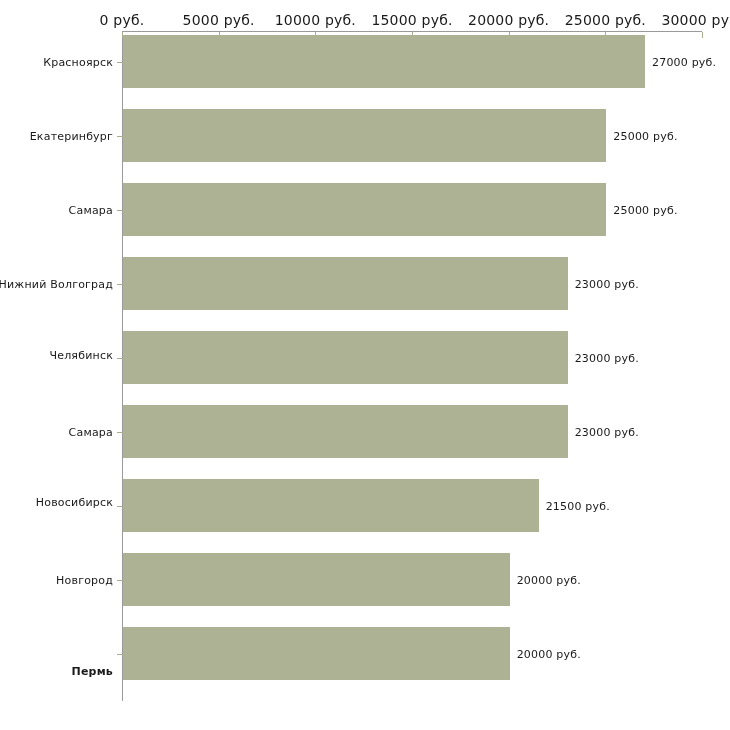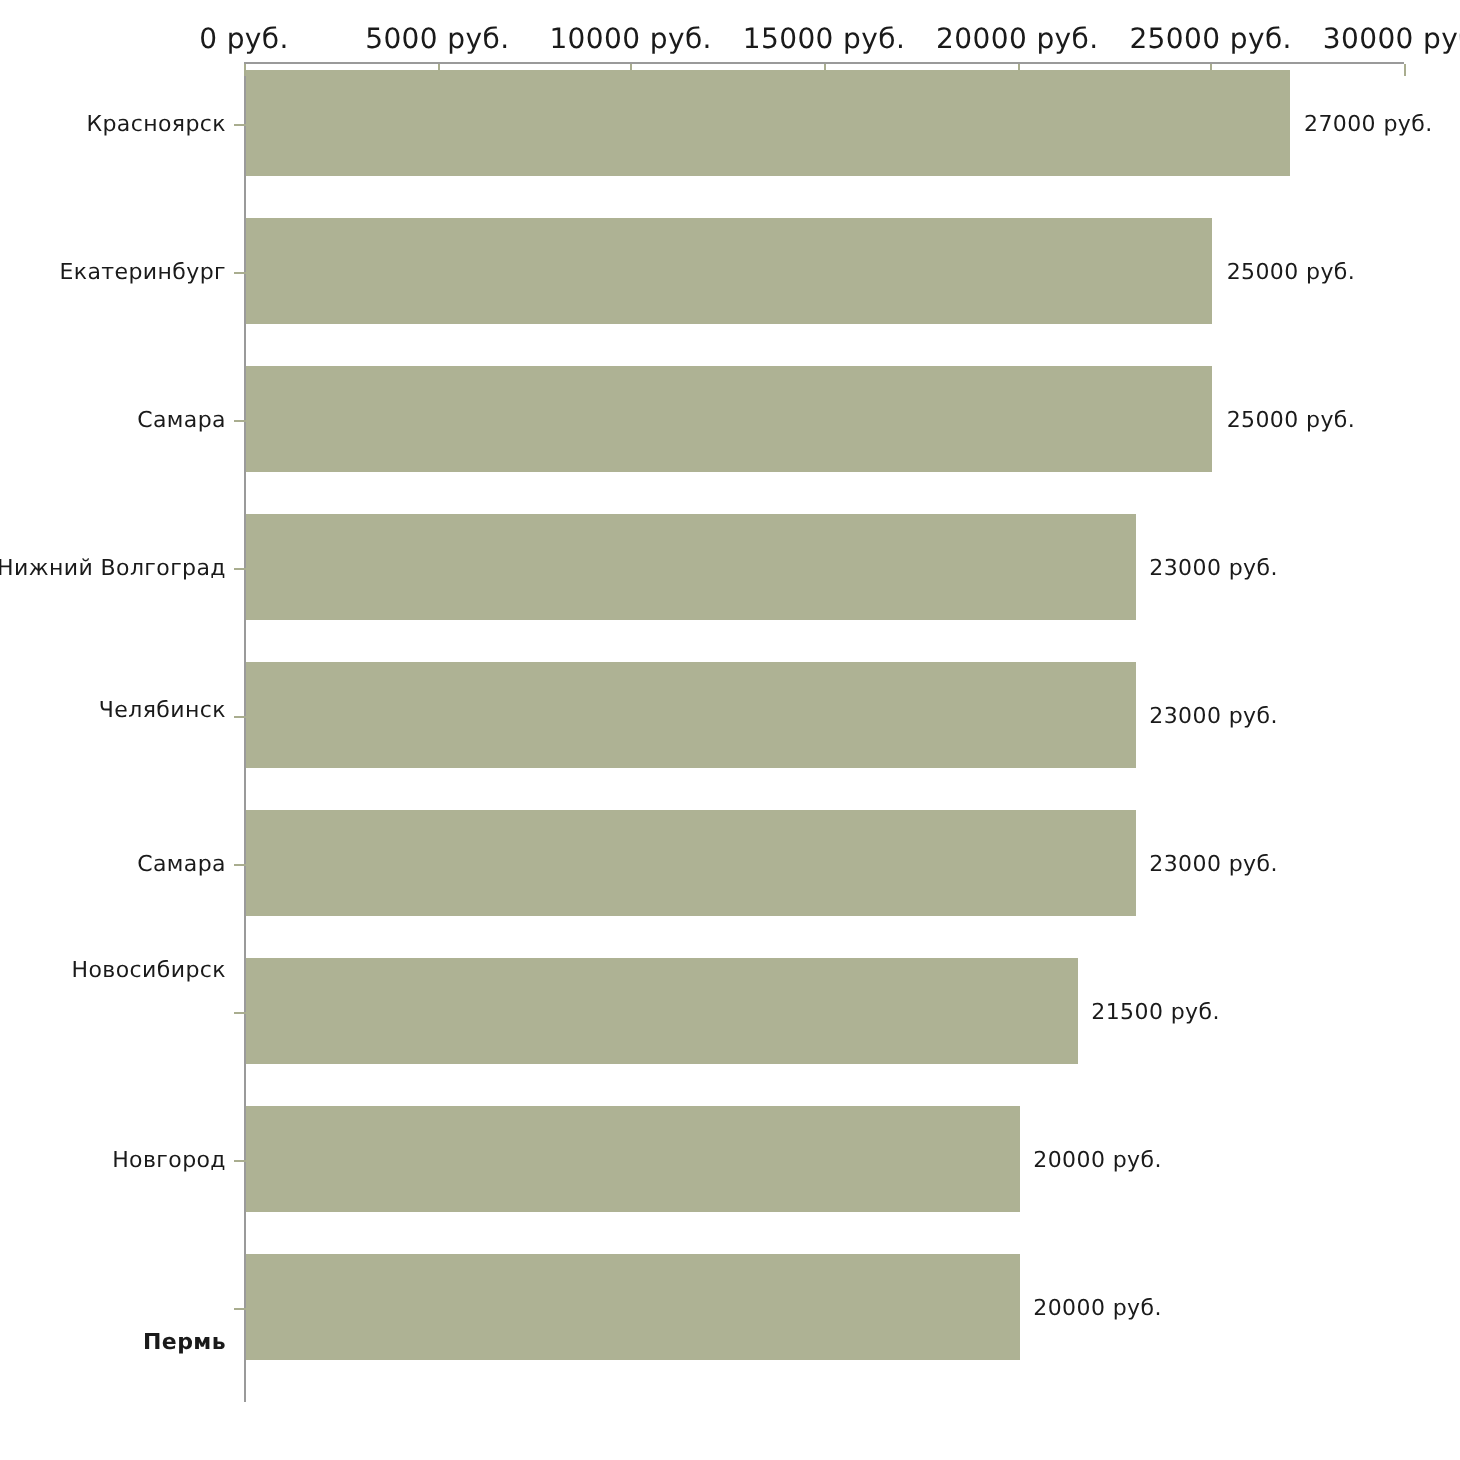--- a/index.html
+++ b/index.html
@@ -153,21 +153,21 @@
         <div class="cat-label" style="top: 135.5px; padding-left: 16px;">Екатеринбург</div>
         <div class="y-tick" style="top: 209.5px;"></div>
         <div class="cat-label" style="top: 209.5px;">Самара</div>
         <div class="y-tick" style="top: 283.5px;"></div>
         <div class="cat-label" style="top: 283.5px;">Нижний Волгоград</div>
         <div class="y-tick" style="top: 357.5px;"></div>
         <div class="cat-label" style="top: 355px;">Челябинск</div>
         <div class="y-tick" style="top: 431.5px;"></div>
         <div class="cat-label" style="top: 431.5px;">Самара</div>
         <div class="y-tick" style="top: 505.5px;"></div>
-        <div class="cat-label" style="top: 485px;">Новосибирск</div>
+        <div class="cat-label" style="top: 502px;">Новосибирск</div>
         <div class="y-tick" style="top: 579.5px;"></div>
         <div class="cat-label" style="top: 579.5px;">Новгород</div>
         <div class="y-tick" style="top: 653.5px;"></div>
         <div class="cat-label" style="top: 671px; font-weight: bold;">Пермь</div>
       </div>
 
   </div>
 </div>
 
 </body></html>

